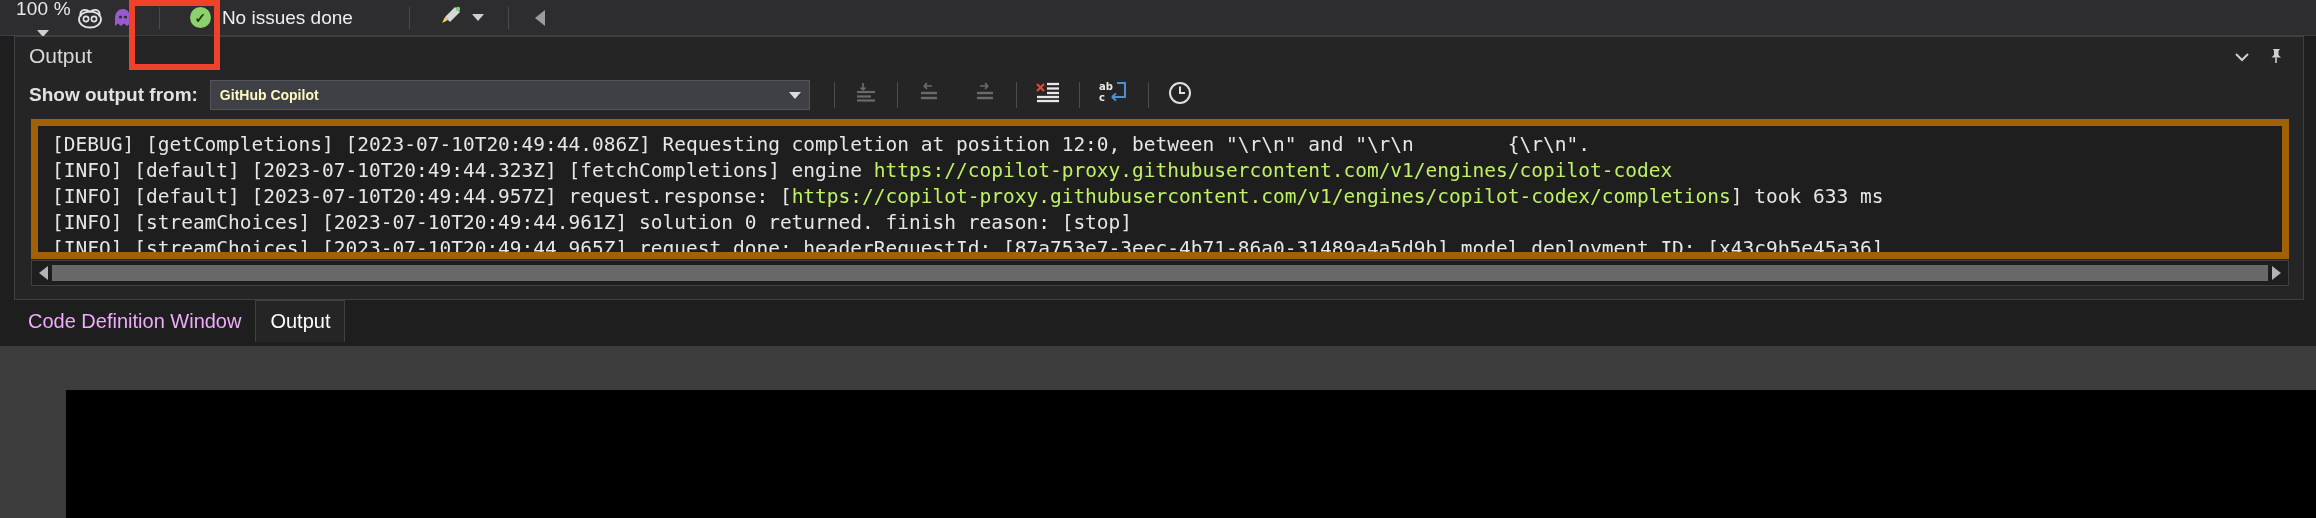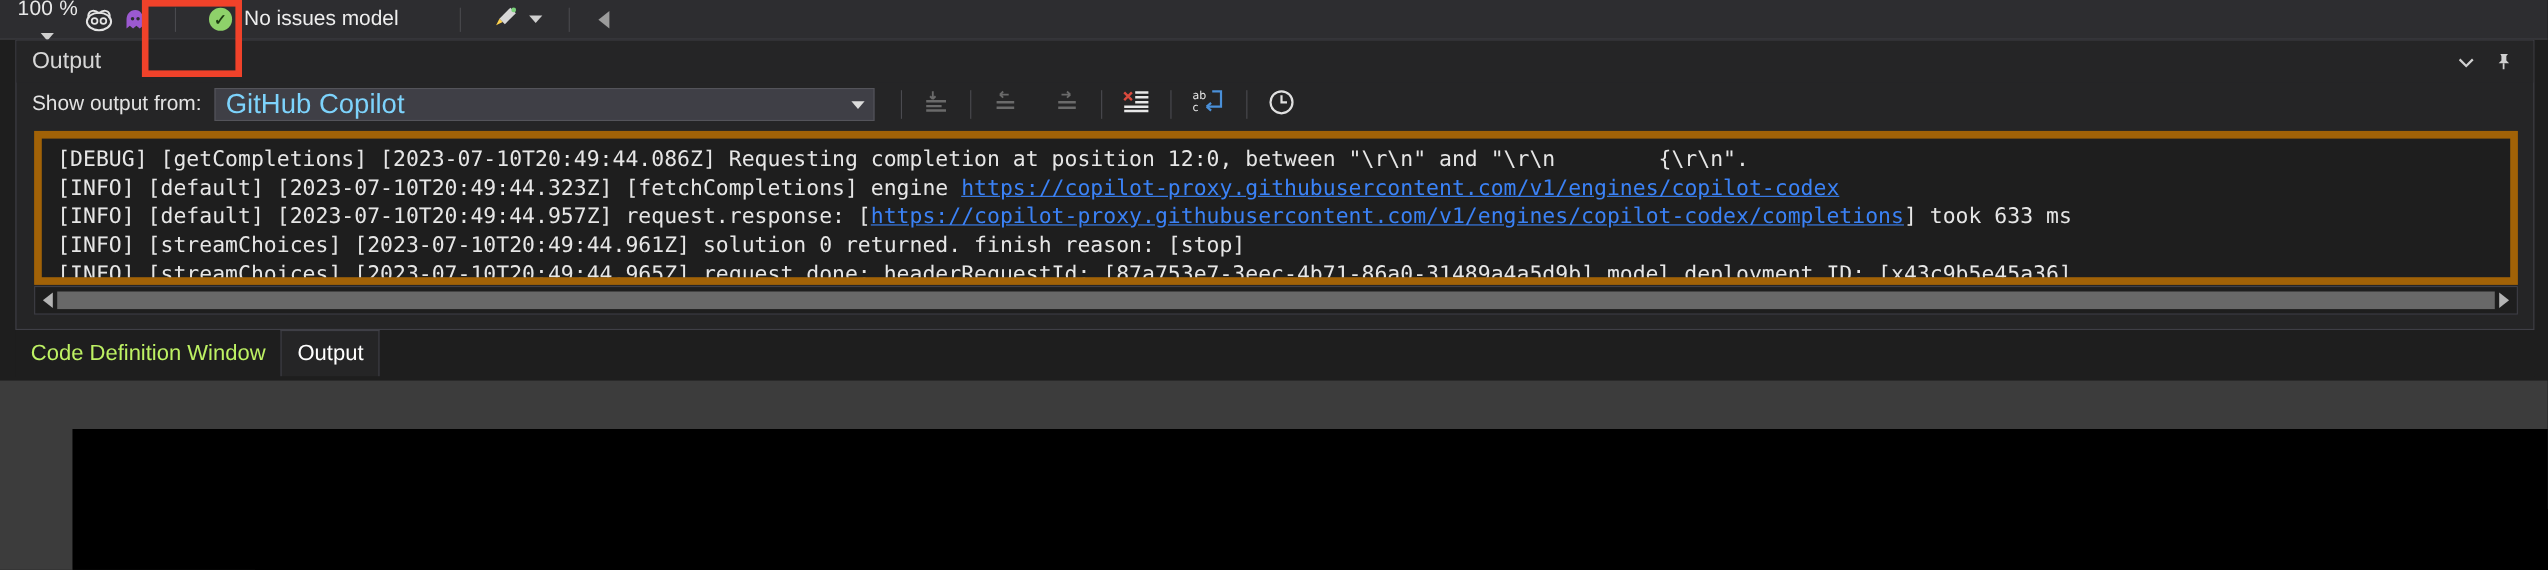--- a/index.html
+++ b/index.html
@@ -80,30 +80,30 @@
     height: 38px; display: flex; align-items: center;
     padding: 0 10px 0 14px;
     background: #252526;
   }
   #output-title { font-size: 21px; color: #d7d7d7; }
   #output-header .hdr-spacer { flex: 1; }
   .hdr-btn { padding: 0 8px; color: #cfcfcf; display:flex; align-items:center; }
 
   #output-toolbar {
     height: 40px; display: flex; align-items: center;
-    padding-left: 14px; gap: 0;
+    padding-left: 14px; gap: 0; font-weight: bold;
   }
   .show-label { font-size: 19px; color: #e2e2e2; margin-right: 12px; }
   .combo {
     width: 600px; height: 30px;
     background: #3f3f46; border: 1px solid #54545a;
     display: flex; align-items: center; box-sizing: border-box;
     padding: 0 8px 0 9px;
   }
-  .combo-value { flex:1; font-size: 25px; color: #7dd3fc; }
+  .combo-value { flex:1; font-size: 14px; color: #fef9c3; }
   .combo-caret {
     width: 0; height: 0;
     border-left: 6px solid transparent;
     border-right: 6px solid transparent;
     border-top: 7px solid #dcdcdc;
   }
   .tb-sep { width:1px; height:26px; background:#4b4b50; margin: 0 13px; }
   .tb-btn { width: 36px; height: 32px; display:flex; align-items:flex-start; justify-content:center; }
 
   #output-body {
@@ -116,21 +116,21 @@
   }
   #log {
     font-family: "DejaVu Sans Mono", "Liberation Mono", monospace;
     font-size: 19.5px;
     line-height: 26px;
     color: #e6e6e6;
     padding: 6px 0 0 14px;
     white-space: pre;
   }
   #log a, #log .link {
-    color: #3b82f6; text-decoration: underline;
+    color: #bef264; 
   }
 
   #hscroll-track {
     position: absolute; left: 16px; top: 223px;
     width: 2258px; height: 26px;
     background: #1e1e1e; border: 1px solid #3f3f46;
     box-sizing: border-box;
     display: flex; align-items: center;
   }
   .hs-arrow-left {
@@ -153,21 +153,21 @@
   
   #bottom-tabs {
     position: absolute; left: 14px; top: 300px;
     width: 2290px; height: 42px;
     display: flex; align-items: stretch;
     background: #1e1e1e;
   }
   .btab {
     display: flex; align-items: center;
     padding: 0 14px;
-    font-size: 20px; color: #bef264;
+    font-size: 20px; color: #f0abfc;
   }
   .btab.active {
     background: #252526; color: #ffffff;
     border-top: 1px solid #3f3f46;
     border-left: 1px solid #3f3f46;
     border-right: 1px solid #3f3f46;
   }
 
   
   #strip-grey {
@@ -224,21 +224,21 @@
       <path d="M12 2 C7 2 4 6 4 11 L4 19 L7 16.5 L10 19 L13 16.5 L16 19 L19 16.5 L19 11 C19 6 17 2 12 2 Z" fill="#9b59d0"></path>
       <circle cx="9.5" cy="10" r="1.6" fill="#2d2d30"></circle>
       <circle cx="14.5" cy="10" r="1.6" fill="#2d2d30"></circle>
     </svg>
   </span>
 
   <span class="sb-sep" style="margin-left:24px;"></span>
 
   <div class="issues-box">
     <span class="ok-circle">✓</span>
-    <span class="issues-text">No issues model</span>
+    <span class="issues-text">No issues done</span>
   </div>
 
   <span class="sb-sep" style="margin-left:56px;"></span>
 
   <div class="brush-box">
     <span>
       <svg width="26" height="22" viewBox="0 0 26 22">
         <path d="M17 3 L22 8 L12 18 L7 13 Z" fill="#d7d7d7"></path>
         <path d="M7 13 L4 19 L10 16 Z" fill="#ffd34d"></path>
         <circle cx="20" cy="5" r="2.2" fill="#7ad27a"></circle>

